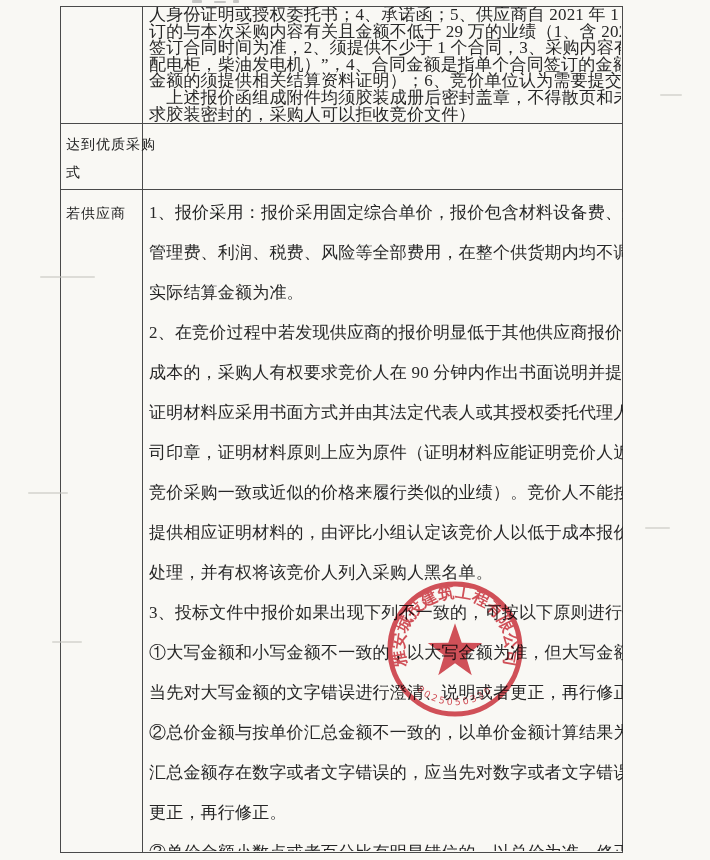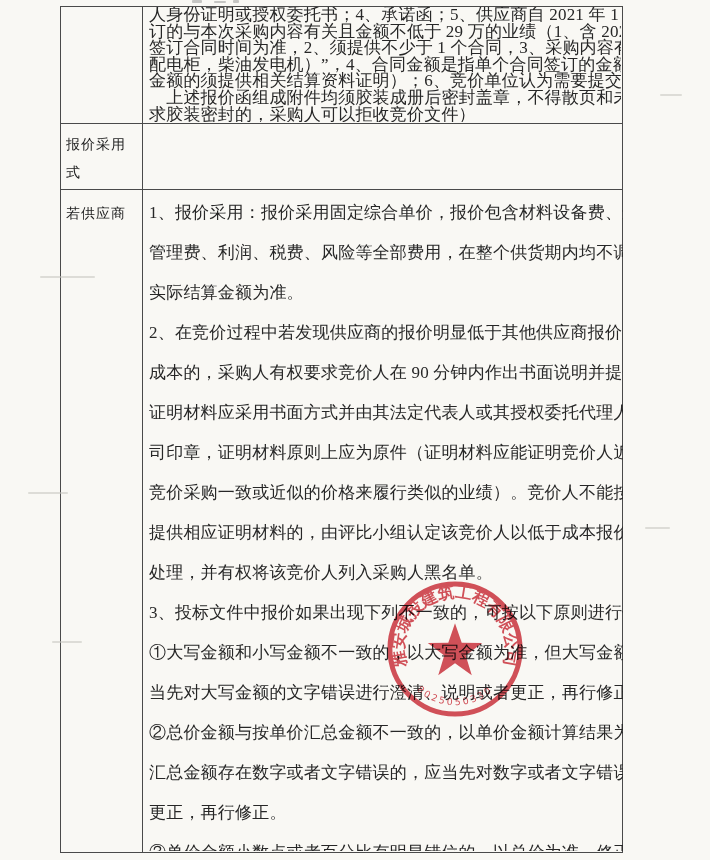--- a/index.html
+++ b/index.html
@@ -63,21 +63,21 @@
   <div class="vline" style="left:622px"></div>
 
   <div class="cell tight" style="left:149px; top:7px; width:472px; height:115px">人身份证明或授权委托书；4、承诺函；5、供应商自 2021 年 1 月 1 日以来至今签
 订的与本次采购内容有关且金额不低于 29 万的业绩（1、含 2021 年 1 月 1 日，以
 签订合同时间为准，2、须提供不少于 1 个合同，3、采购内容有关是指“供电设备（如
 配电柜，柴油发电机）”，4、合同金额是指单个合同签订的金额，若合同未能体现
 金额的须提供相关结算资料证明）；6、竞价单位认为需要提交的其他文件。
 　上述报价函组成附件均须胶装成册后密封盖章，不得散页和未密封递交。（未按要
 求胶装密封的，采购人可以拒收竞价文件）</div>
 
-  <div class="rowlabel" style="left:66px; top:131px; line-height:28px">报价采用
+  <div class="rowlabel" style="left:66px; top:131px; line-height:28px">达到优质采购
 式</div>
 
   <div class="rowlabel" style="left:66px; top:205px">若供应商</div>
   <div class="cell wide" style="left:149px; top:193px; width:474px; height:658px">1、报价采用：报价采用固定综合单价，报价包含材料设备费、运输费、上下车费、
 管理费、利润、税费、风险等全部费用，在整个供货期内均不调整单价，具体金额以
 实际结算金额为准。
 2、在竞价过程中若发现供应商的报价明显低于其他供应商报价，其报价可能低于其
 成本的，采购人有权要求竞价人在 90 分钟内作出书面说明并提供相应的证明材料，
 证明材料应采用书面方式并由其法定代表人或其授权委托代理人签字按手印或盖公
 司印章，证明材料原则上应为原件（证明材料应能证明竞价人近期以来，曾以与本次

